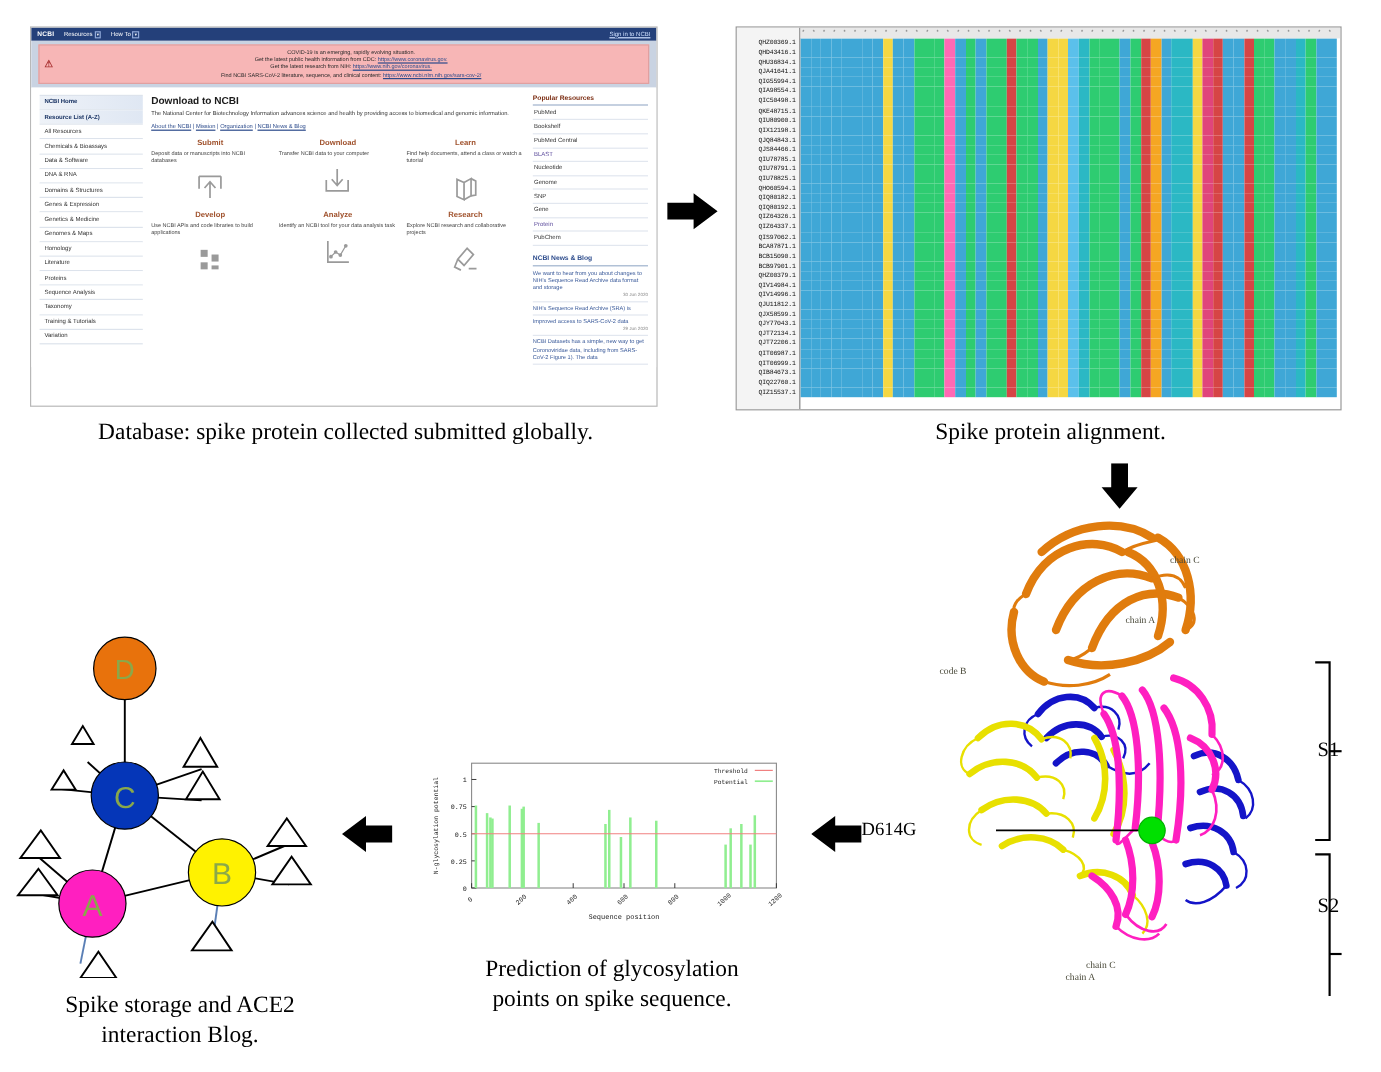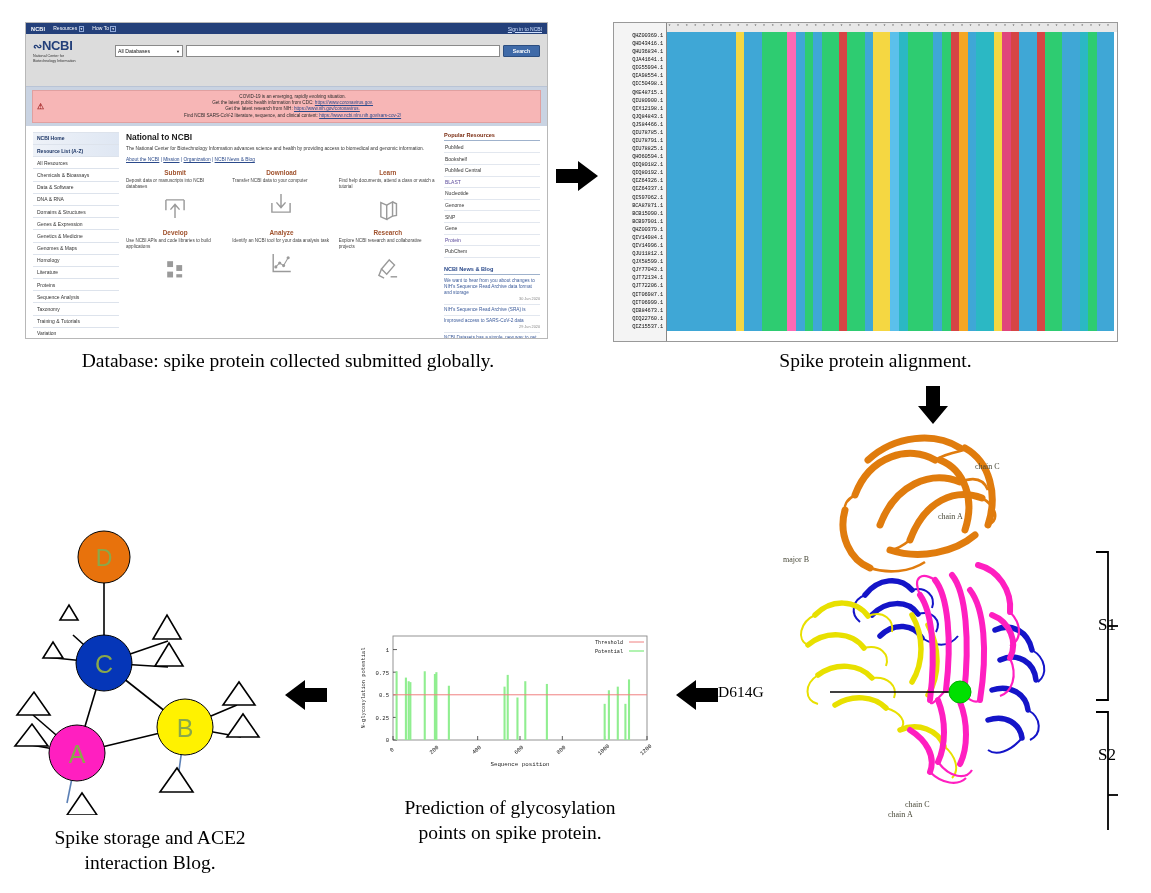--- a/index.html
+++ b/index.html
@@ -95,36 +95,20 @@
 
 <div class="panel" id="ncbi-panel">
 
   <div class="ncbi-topbar">
     <span class="brand">NCBI</span>
     <span class="tb-item"><span>Resources</span> <span class="caret">▾</span></span>
     <span class="tb-item"><span>How To</span> <span class="caret">▾</span></span>
     <span class="signin">Sign in to NCBI</span>
   </div>
 
-  <div class="ncbi-header">
-    <div class="ncbi-logo-wrap">
-      <div class="ncbi-logo"><span class="swirl">∾</span><span>NCBI</span></div>
-      <div class="ncbi-sub">
-        <span>National Center for</span><br><span>Biotechnology Information</span>
-      </div>
-    </div>
-    <div class="search-row">
-      <div class="db-select">
-        <span>All Databases</span>
-          <span class="arw">▼</span>
-      </div>
-      <div class="search-input" title=""></div>
-      <div class="search-btn">Search</div>
-    </div>
-  </div>
 
   <div class="covid-band">
     <div class="covid-box">
       <span class="covid-icon">⚠</span>
       <div class="covid-lines">
         <span>COVID-19 is an emerging, rapidly evolving situation.</span><br>
         <span>Get the latest public health information from CDC:</span>
         <a href="#">https://www.coronavirus.gov.</a><br>
         <span>Get the latest research from NIH:</span>
         <a href="#">https://www.nih.gov/coronavirus.</a><br>
@@ -149,21 +133,21 @@
         <div class="side-item">Homology</div>
         <div class="side-item">Literature</div>
         <div class="side-item">Proteins</div>
         <div class="side-item">Sequence Analysis</div>
         <div class="side-item">Taxonomy</div>
         <div class="side-item">Training &amp; Tutorials</div>
         <div class="side-item">Variation</div>
       </div>
 
     <div class="mid-col">
-      <div class="welcome-title">National to NCBI</div>
+      <div class="welcome-title">Download to NCBI</div>
       <div class="welcome-desc">The National Center for Biotechnology Information advances science and health by providing access to biomedical and genomic information.</div>
       <div class="welcome-links" id="about-links"><a href="#">About the NCBI</a> | <a href="#">Mission</a> | <a href="#">Organization</a> | <a href="#">NCBI News &amp; Blog</a></div>
       <div class="tile-grid" id="tiles-grid">
           <div>
             <div class="tile-h">Submit</div>
             <div class="tile-d">Deposit data or manuscripts into NCBI databases</div>
             <div class="tile-ico">
               <svg width="26" height="26" viewBox="0 0 40 40">
                 <path stroke="#9a9a9a" fill="none" stroke-width="2.2" d="M6,6 L6,22 M6,6 L34,6 M34,6 L34,22"></path>
                 <path stroke="#9a9a9a" fill="none" stroke-width="2.2" d="M20,34 L20,14 M13,21 L20,13 L27,21"></path>
@@ -2555,21 +2539,21 @@
       <path d="M336,152 L348,152 L348,300 L336,300"></path>
       <path d="M348,226 L358,226"></path>
       <path d="M336,312 L348,312 L348,478 L336,478"></path>
       <path d="M348,395 L358,395"></path>
     </g>
   </svg>
 
   <span class="s-label" style="left:338px;top:215px;">S1</span>
   <span class="s-label" style="left:338px;top:345px;">S2</span>
 
-  <span class="chain-label" style="left:23px;top:155px;">major B</span>
+  <span class="chain-label" style="left:23px;top:155px;">code B</span>
   <span class="chain-label" style="left:215px;top:62px;">chain C</span>
   <span class="chain-label" style="left:178px;top:112px;">chain A</span>
   <span class="chain-label" style="left:145px;top:400px;">chain C</span>
   <span class="chain-label" style="left:128px;top:410px;">chain A</span>
 </div>
 
 <span class="d614-label" style="left:718px;top:683px;">D614G</span>
 
 <svg class="arrow" style="left:556px;top:158px;" width="44" height="36">
   <polygon points="0,11 22,11 22,3 42,18 22,33 22,25 0,25" fill="#000"></polygon>
@@ -2584,18 +2568,18 @@
   <polygon points="42,10 20,10 20,2 0,17 20,32 20,24 42,24" fill="#000"></polygon>
 </svg>
 
 <div class="caption" style="left:10px;top:348px;width:556px;">Database: spike protein collected submitted globally.</div>
 <div class="caption" style="left:600px;top:348px;width:551px;">Spike protein alignment.</div>
 <div class="caption" style="left:600px;top:832px;width:551px;">
   <br>
 </div>
 <div class="caption" style="left:345px;top:795px;width:330px;">
   <span>Prediction of glycosylation</span><br>
-  <span>points on spike protein.</span>
+  <span>points on spike sequence.</span>
 </div>
 <div class="caption" style="left:0px;top:825px;width:300px;">
   <span>Spike storage and ACE2</span><br>
   <span>interaction Blog.</span>
 </div>
 
 </body></html>

